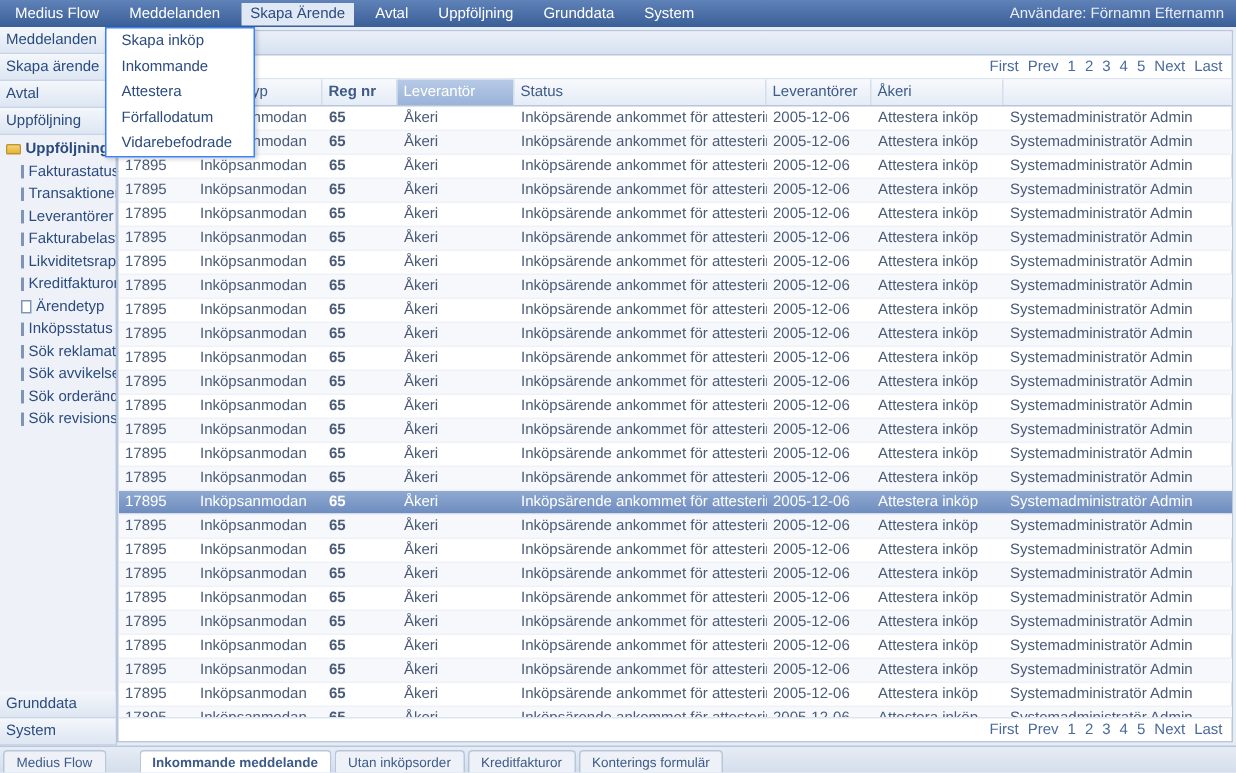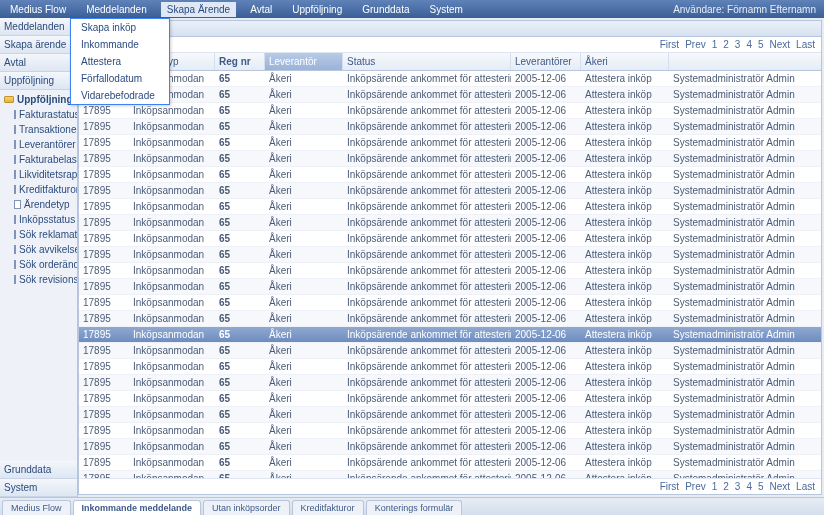--- a/index.html
+++ b/index.html
@@ -48,21 +48,21 @@
   .c1 { width: 86px; }
   .c2 { width: 50px; font-weight: bold; }
   .c3 { width: 78px; }
   .c4 { width: 168px; }
   .c5 { width: 70px; }
   .c6 { width: 88px; }
   .c7 { width: 140px; }
 
   .bottom-tabs { height: 18px; background: linear-gradient(#e6ecf4,#d4deec); border-top: 1px solid #b7c6dc; display: flex; align-items: flex-end; padding: 0 2px; }
   .btab { background: #eef2f8; border: 1px solid #b7c6dc; border-bottom: none; padding: 2px 8px; margin-right: 2px; color: #3d5a88; cursor: pointer; border-radius: 3px 3px 0 0; font-size: 9px; }
-  .btab.active { background: #fff; font-weight: bold; }
+  .btab.active { background: #fff; font-weight: bold; margin-left: 20px; }
 </style>
 </head>
 <body>
 
 <div class="topbar">
   <div class="menus">
       <div class="menu-item">Medius Flow</div>
       <div class="menu-item">Meddelanden</div>
       <div class="menu-item open">Skapa Ärende</div>
       <div class="menu-item">Avtal</div>

